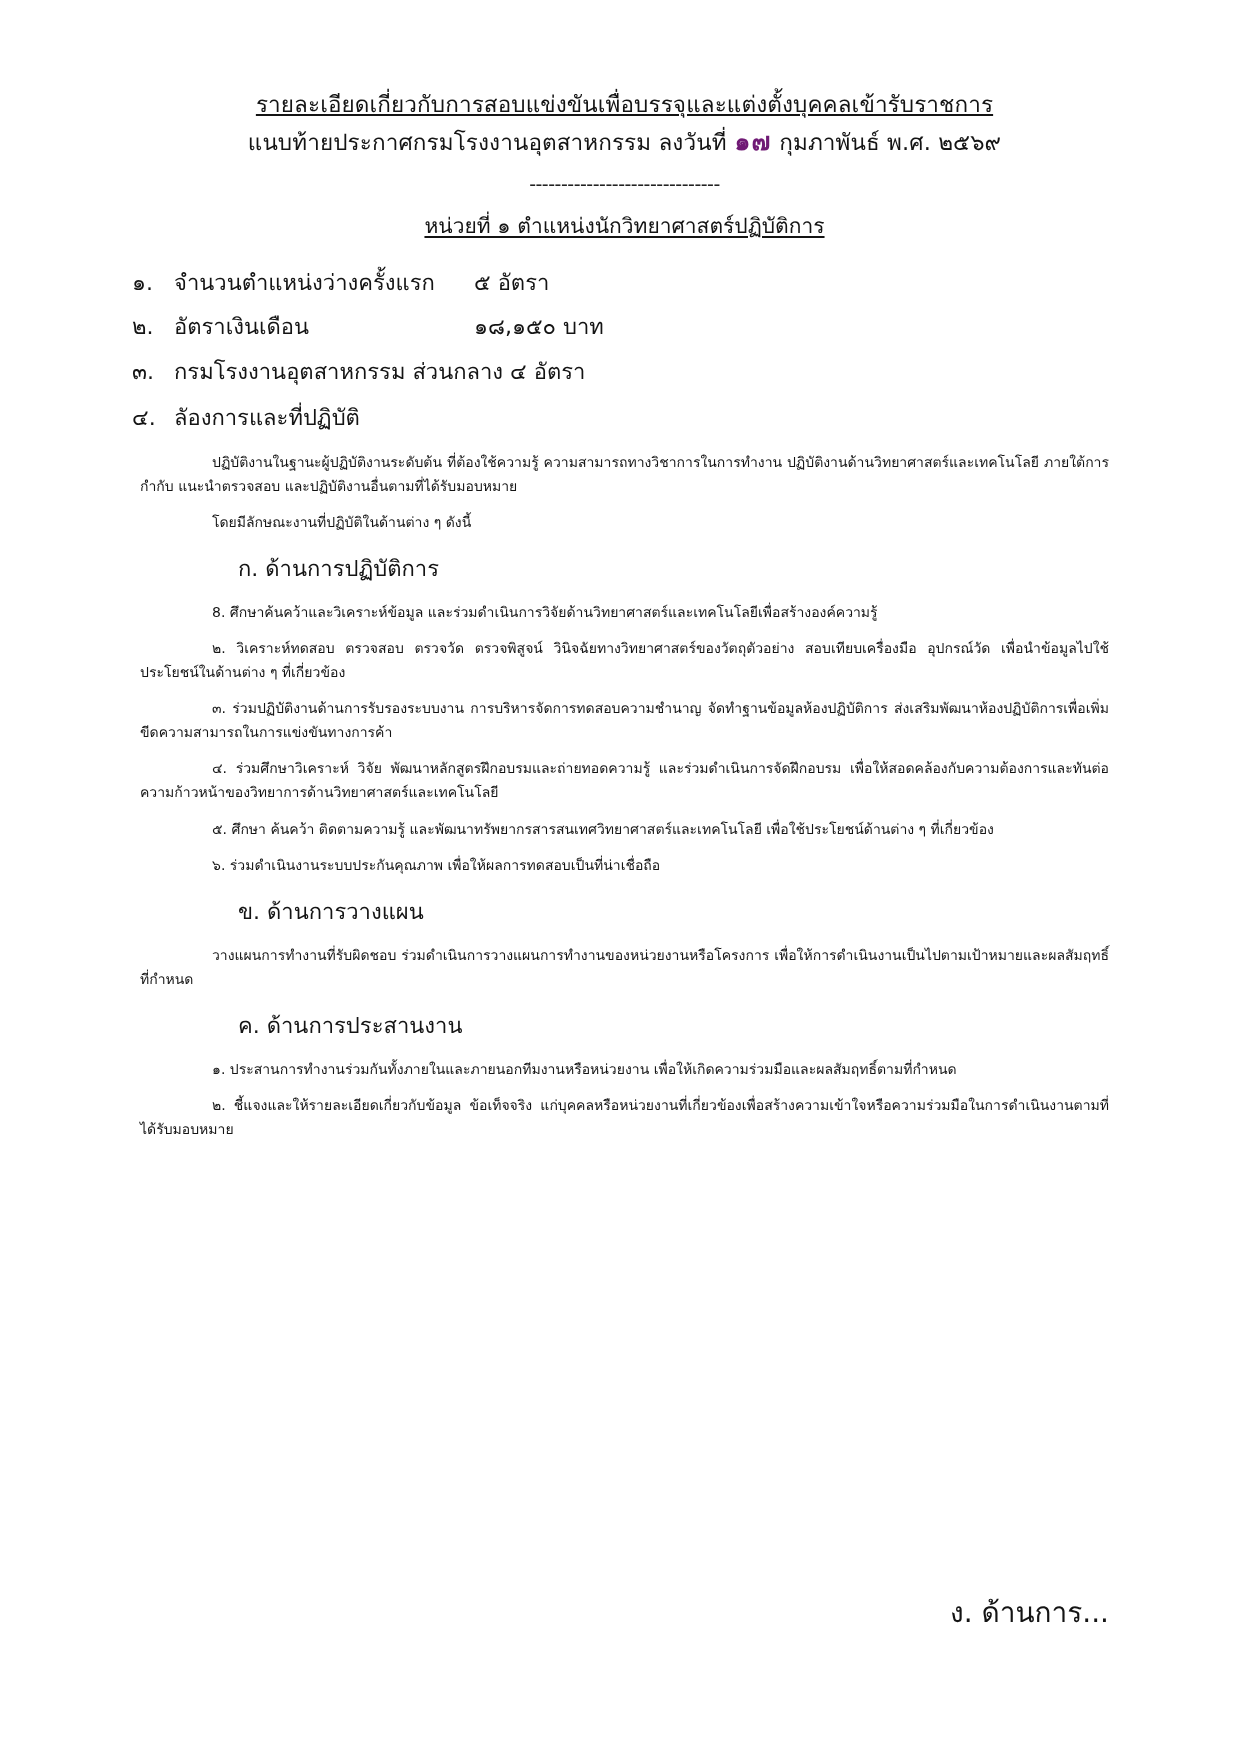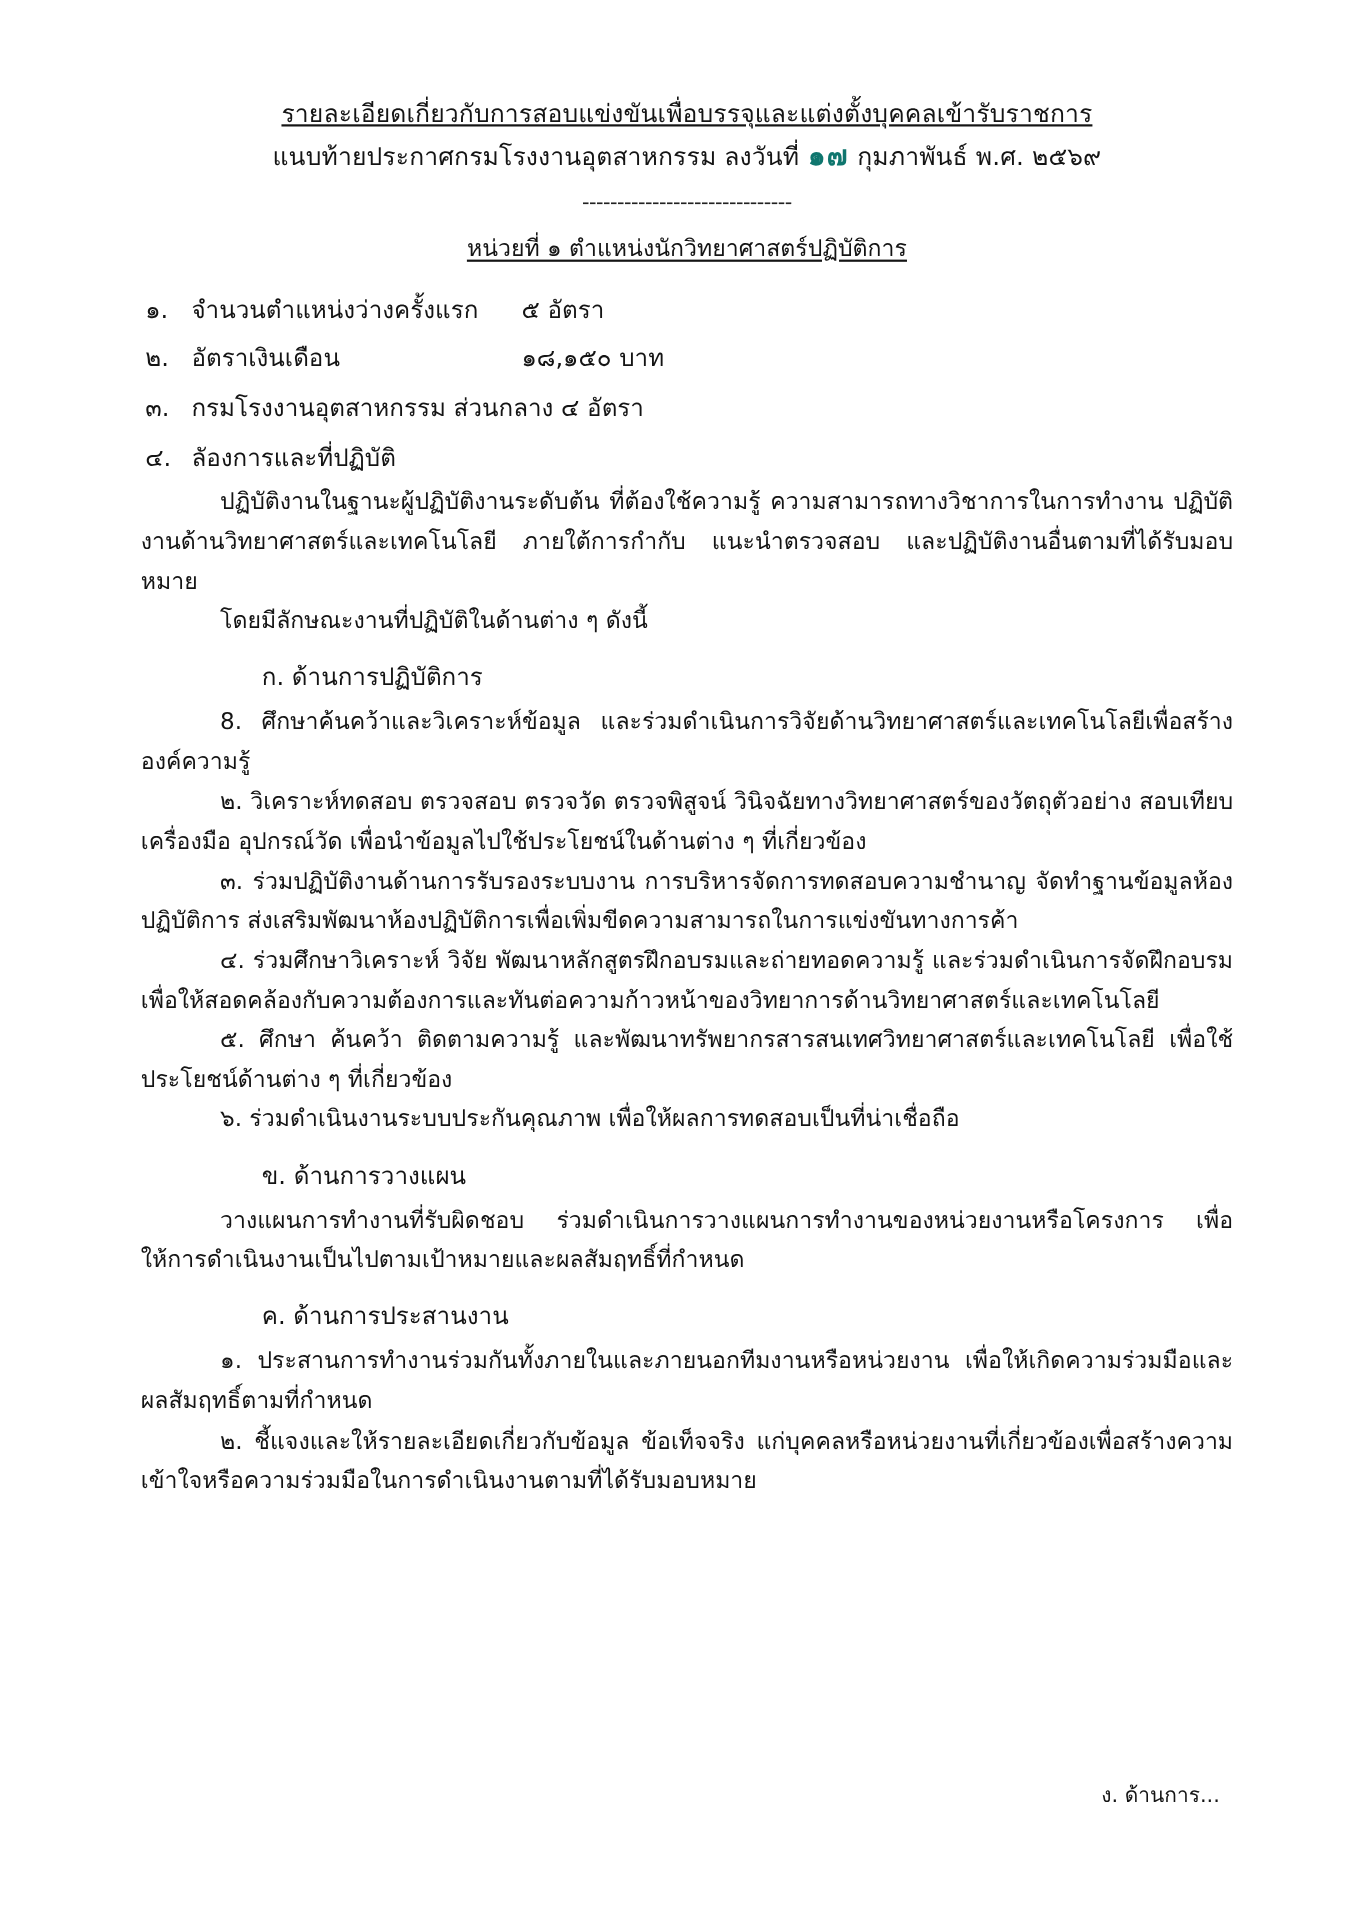--- a/index.html
+++ b/index.html
@@ -28,21 +28,21 @@
     font-size: 22.5px;
     line-height: 1.62;
     letter-spacing: 0.1px;
   }
   .hdr .line1 { display: block; text-decoration: underline; }
   .hdr .line2 { display: block; }
   .handwrite {
     font-family: "DejaVu Serif", "Liberation Serif", serif;
     font-size: 25px;
     font-weight: 700;
-    color: #0f766e;
+    color: #701a75;
     padding: 0 8px;
     letter-spacing: 1px;
   }
   .rule {
     text-align: center;
     font-size: 19px;
     letter-spacing: -0.5px;
     color: #222;
     margin-top: 10px;
     margin-bottom: 14px;
@@ -85,38 +85,38 @@
     margin-top: 8px;
     margin-bottom: 0;
   }
   .sec-head .num {
     width: 46px;
     flex: 0 0 46px;
     padding-left: 4px;
     box-sizing: border-box;
   }
   p.body {
-    font-size: 21px;
+    font-size: 14px;
     line-height: 1.72;
-    margin: 0;
+    margin: 12px;
     text-align: justify;
     text-justify: inter-word;
     text-indent: 72px;
   }
   .subhead {
     font-size: 22px;
     line-height: 1.72;
     margin: 16px 0 2px 0;
     padding-left: 110px;
   }
   .footer-note {
     position: absolute;
     right: 130px;
-    bottom: 108px;
-    font-size: 19px;
+    bottom: 120px;
+    font-size: 28px;
   }
 </style>
 </head>
 <body>
 
 <div class="page">
 
   <div class="hdr">
     <span class="line1">รายละเอียดเกี่ยวกับการสอบแข่งขันเพื่อบรรจุและแต่งตั้งบุคคลเข้ารับราชการ</span>
     <span class="line2">

